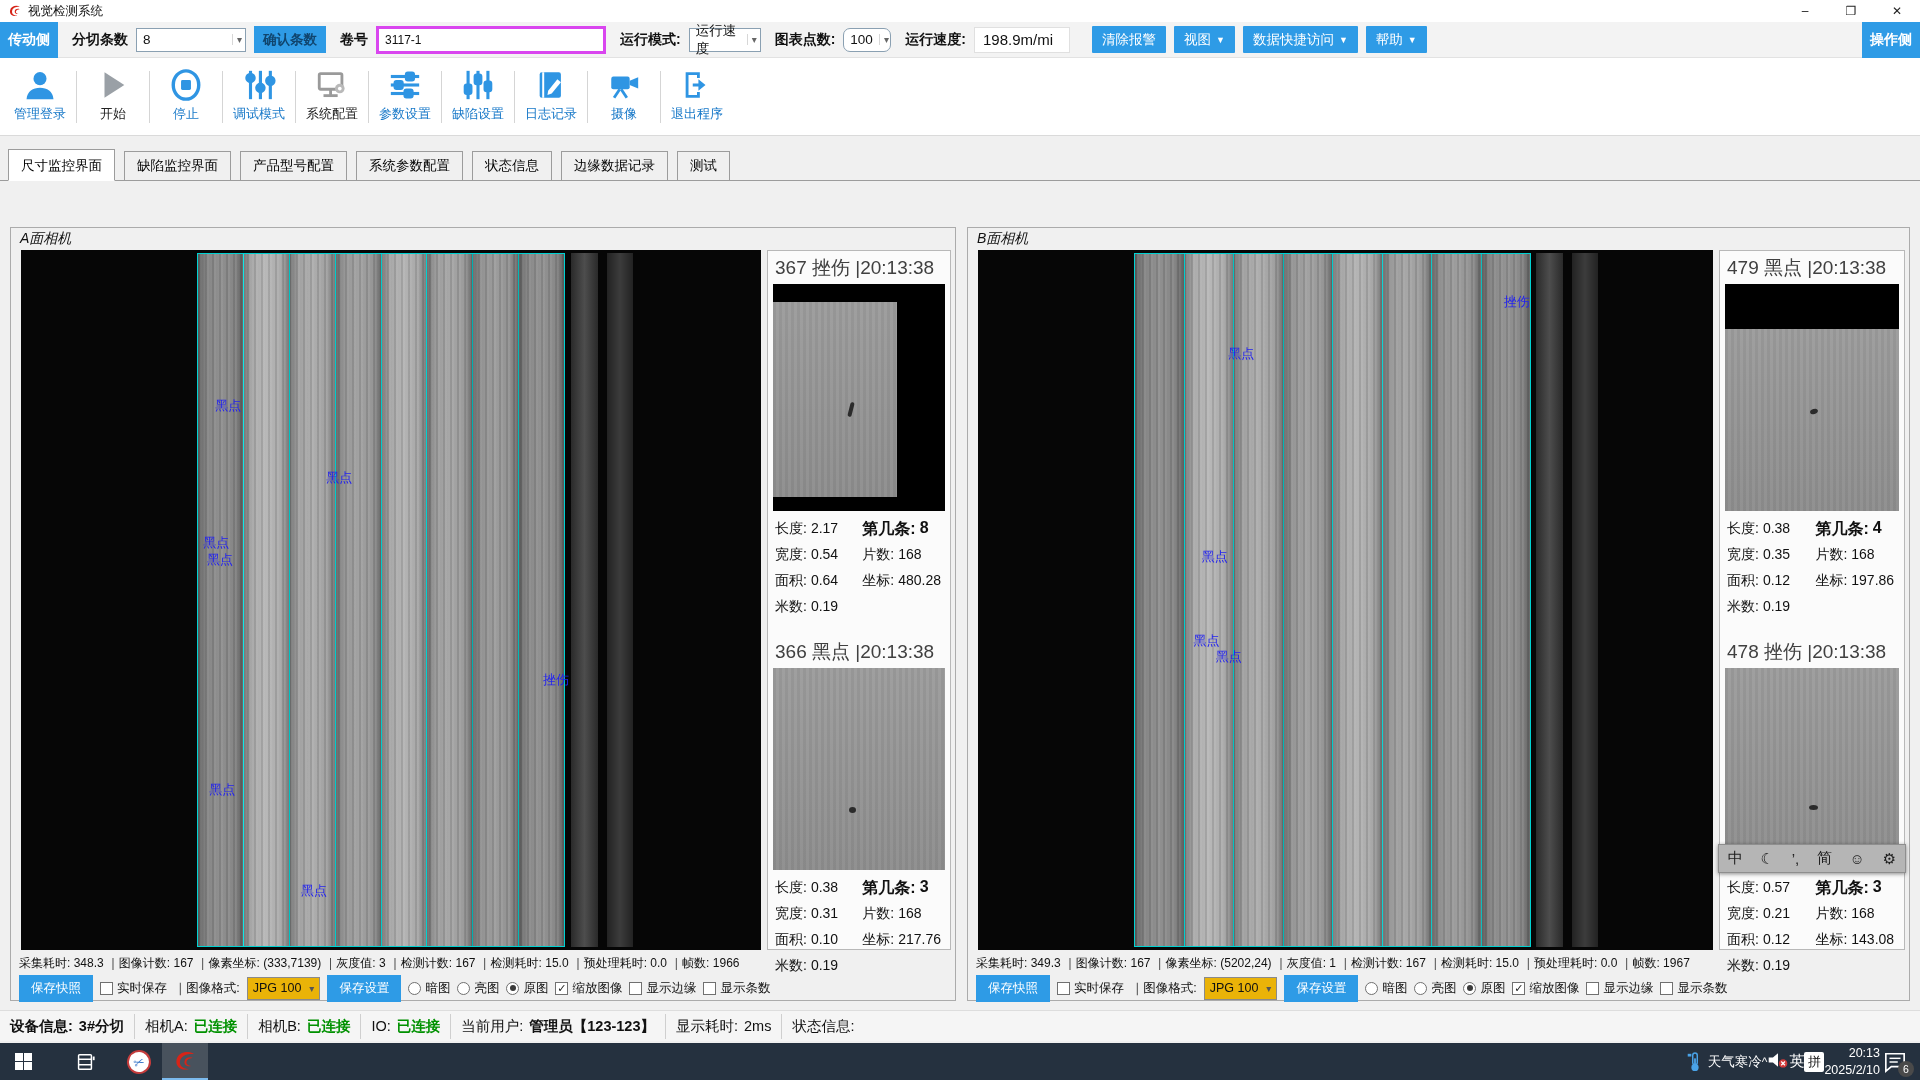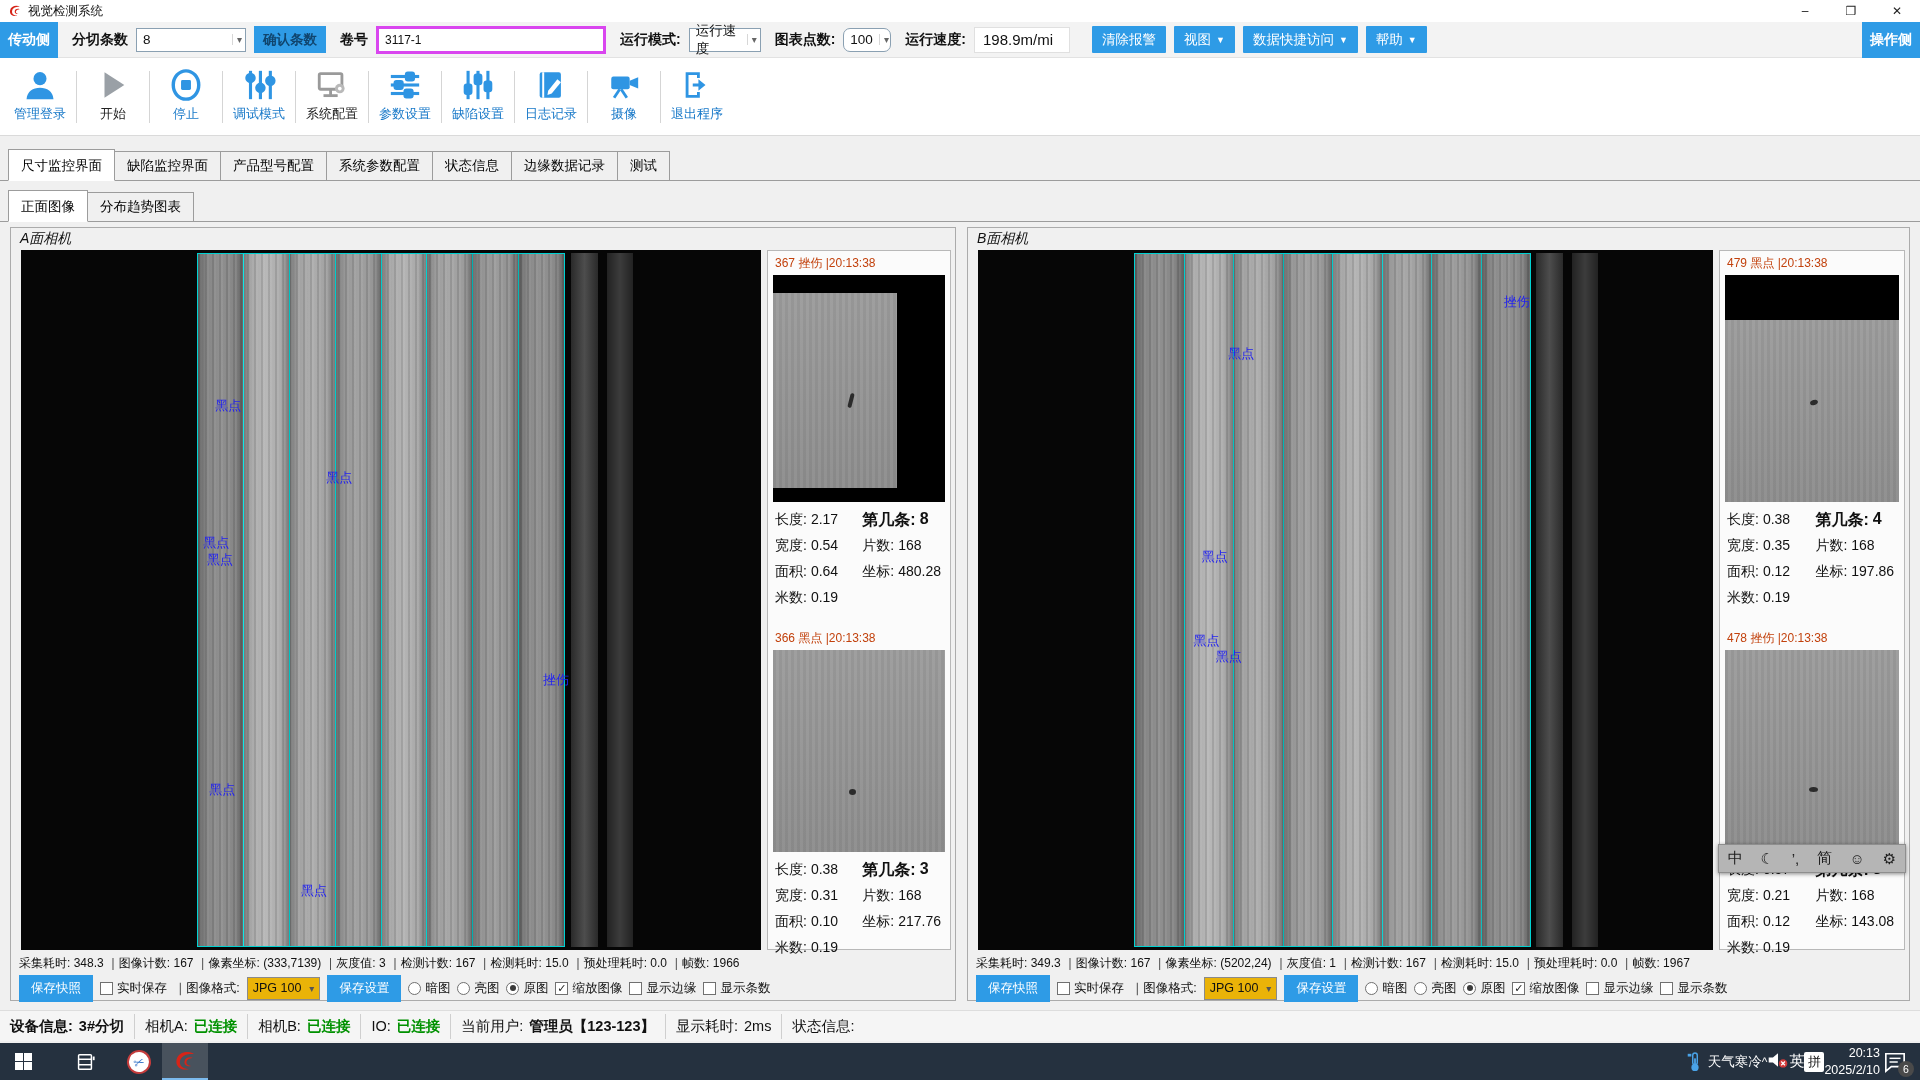--- a/index.html
+++ b/index.html
@@ -29,21 +29,21 @@
   
   .iconbar { position:absolute; top:58px; left:0; width:100%; height:78px; background:#fff; border-bottom:1px solid #dadada; display:flex; align-items:center; padding-left:4px; }
   .action { width:72px; height:66px; display:flex; flex-direction:column; align-items:center; justify-content:flex-start; gap:3px; padding-top:4px; }
   .action svg { width:34px; height:34px; }
   .action .lbl { font-size:13px; color:#1778c8; white-space:nowrap; }
   .action.gray .lbl { color:#222; }
   .vsep { width:1px; height:52px; background:#d5d5d5; }
 
   
   .tabstrip { position:absolute; left:0; width:100%; display:flex; padding-left:8px; border-bottom:1px solid #9c9c9c; }
-  .tabstrip.main-tabs { top:149px; }
+  .tabstrip.main-tabs { top:149px;gap:10px; }
   .tabstrip.sub-tabs { top:190px; }
   .tab { padding:5px 12px 5px 12px; font-size:13.5px; color:#000; background:#f0f0f0; border:1px solid #9c9c9c; border-bottom:none; margin-right:-1px; margin-top:2px; }
   .tab.active { background:#fff; margin-top:0; padding-top:7px; border-bottom:1px solid #fff; margin-bottom:-1px; }
 
   
   .groups { position:absolute; top:227px; left:0; width:100%; display:flex; padding:0 10px; gap:11px; }
   .group { position:relative; border:1px solid #ababab; height:774px; background:#f0f0f0; }
   .group.a { width:946px; } .group.b { flex:1; }
   .group-title { position:absolute; top:2px; left:7px; font-size:14px; color:#111; background:#f0f0f0; padding:0 2px; z-index:3;font-style:italic; }
 
@@ -66,21 +66,21 @@
   .faint-strips div { flex:1; }
   .faint-strips .f1 { background:linear-gradient(90deg,#2a2a2a,#4d4d4d 50%,#2a2a2a); }
   .faint-strips .f2 { background:linear-gradient(90deg,#222,#3c3c3c 50%,#222); }
 
   .defect-label { position:absolute; color:#2323ee; font-size:13px; transform:translate(-50%,-50%); white-space:nowrap; z-index:2; }
 
   
   .defect-panel { position:absolute; top:22px; height:700px; background:#fbfbfb; border:1px solid #b8b8b8; padding:2px 5px; }
   .group.a .defect-panel { left:756px; width:184px; }
   .group.b .defect-panel { left:751px; width:186px; }
-  .dheader { color:#c2410c; font-size:12px; padding:2px 0 3px 2px; white-space:nowrap; }
+  .dheader { color:#404040; font-size:19px; padding:2px 0 3px 2px; white-space:nowrap; }
   .thumb { width:100%; height:227px; background:#000; position:relative; overflow:hidden; }
   .thumb.t2 { height:202px; }
   .gray-area { position:absolute; background:#9a9a9a; background-image:repeating-linear-gradient(90deg, rgba(0,0,0,.06) 0 3px, transparent 3px 6px), linear-gradient(180deg, rgba(255,255,255,.05), rgba(0,0,0,.06)); }
   .mark { position:absolute; background:#2b2b2b; border-radius:2px; }
   .stats { padding:5px 2px 0 2px; font-size:14px; color:#111; }
   .srow { display:flex; height:26px; align-items:center; }
   .scell { width:52%; display:flex; gap:4px; white-space:nowrap; }
   .scell.r { width:48%; }
   .strip-no-lbl, .strip-no-val { font-weight:bold; font-size:16px; }
   .dblock2 { margin-top:17px; }
@@ -290,24 +290,20 @@
   <div class="tabstrip main-tabs">
     <div class="tab active">尺寸监控界面</div>
     <div class="tab">缺陷监控界面</div>
     <div class="tab">产品型号配置</div>
     <div class="tab">系统参数配置</div>
     <div class="tab">状态信息</div>
     <div class="tab">边缘数据记录</div>
     <div class="tab">测试</div>
   </div>
 
-  <div class="tabstrip sub-tabs">
-    <div class="tab active">正面图像</div>
-    <div class="tab">分布趋势图表</div>
-  </div>
 
   <div class="groups">
 
     <div class="group a">
       <span class="group-title">A面相机</span>
 
       <div class="cam-image">
         <div class="strip-region">
           <div class="strip"></div>
             <div class="strip"></div>

